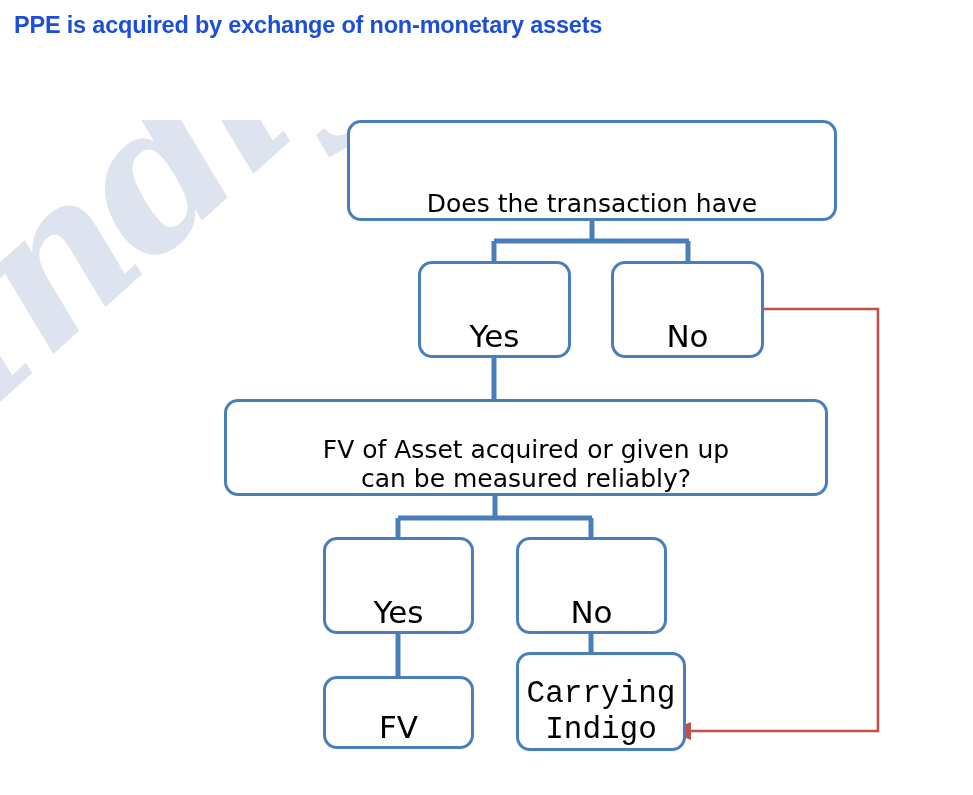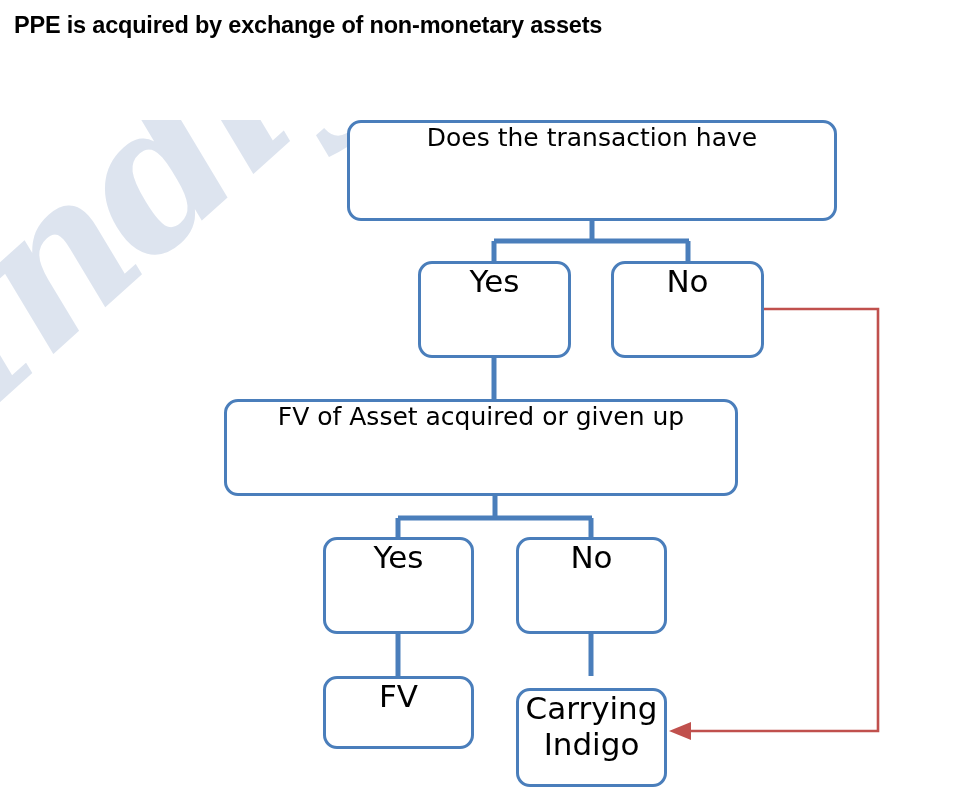--- a/index.html
+++ b/index.html
@@ -37,21 +37,21 @@
     letter-spacing: -6px;
   }
 
   
   #title {
     position: absolute;
     left: 14px;
     top: 12px;
     font-size: 23.5px;
     font-weight: bold;
-    color: #000000;
+    color: #1d4ed8;
     letter-spacing: -0.2px;
     white-space: nowrap;
     z-index: 5;
   }
 
   
   #connectors {
     position: absolute;
     left: 0;
     top: 0;
@@ -62,41 +62,41 @@
   }
 
   
   .node {
     position: absolute;
     box-sizing: border-box;
     background: #ffffff;
     border: 3px solid #4a7ebb;
     border-radius: 14px;
     display: flex;
-    align-items: flex-start;
+    align-items: flex-end;
     justify-content: center;
     text-align: center;
     color: #000000;
     font-family: "DejaVu Sans", sans-serif;
     line-height: 1.16;
     z-index: 3;
   }
   .node.big   { font-size: 25px; }
   .node.small { font-size: 31px; }
   .node .txt { display: block; padding: 0 6px; }
 
   
   #node-q1      { left: 347px; top: 120px;  width: 490px; height: 101px; }
   #node-q1-yes  { left: 418px; top: 261px;  width: 153px; height: 97px;  }
   #node-q1-no   { left: 611px; top: 261px;  width: 153px; height: 97px;  }
-  #node-q2      { left: 224px; top: 399px;  width: 514px; height: 97px;  }
+  #node-q2      { left: 224px; top: 399px;  width: 604px; height: 97px;  }
   #node-q2-yes  { left: 323px; top: 537px;  width: 151px; height: 97px;  }
   #node-q2-no   { left: 516px; top: 537px;  width: 151px; height: 97px;  }
   #node-fv      { left: 323px; top: 676px;  width: 151px; height: 73px;  }
-  #node-carry   { left: 516px; top: 688px;  width: 151px; height: 99px;  }
+  #node-carry   { left: 516px; top: 652px;  width: 170px; height: 99px; font-family: Liberation Mono, monospace;  }
 </style>
 </head>
 <body>
 
 <div id="page">
 
   <svg id="watermark" viewBox="0 0 760 400" xmlns="http://www.w3.org/2000/svg" aria-hidden="true">
     <text x="20" y="300" transform="rotate(-42 20 300)">Indigo</text>
   </svg>
 
@@ -144,20 +144,21 @@
     <span class="txt">Yes</span>
   </div>
 
   <div class="node small" id="node-q1-no">
     <span class="txt">No</span>
   </div>
 
   <div class="node big" id="node-q2">
     <span class="txt">
       <span>FV of Asset acquired or given up</span><br>
+      <span>can be measured reliably?</span>
     </span>
   </div>
 
   <div class="node small" id="node-q2-yes">
     <span class="txt">Yes</span>
   </div>
 
   <div class="node small" id="node-q2-no">
     <span class="txt">No</span>
   </div>

